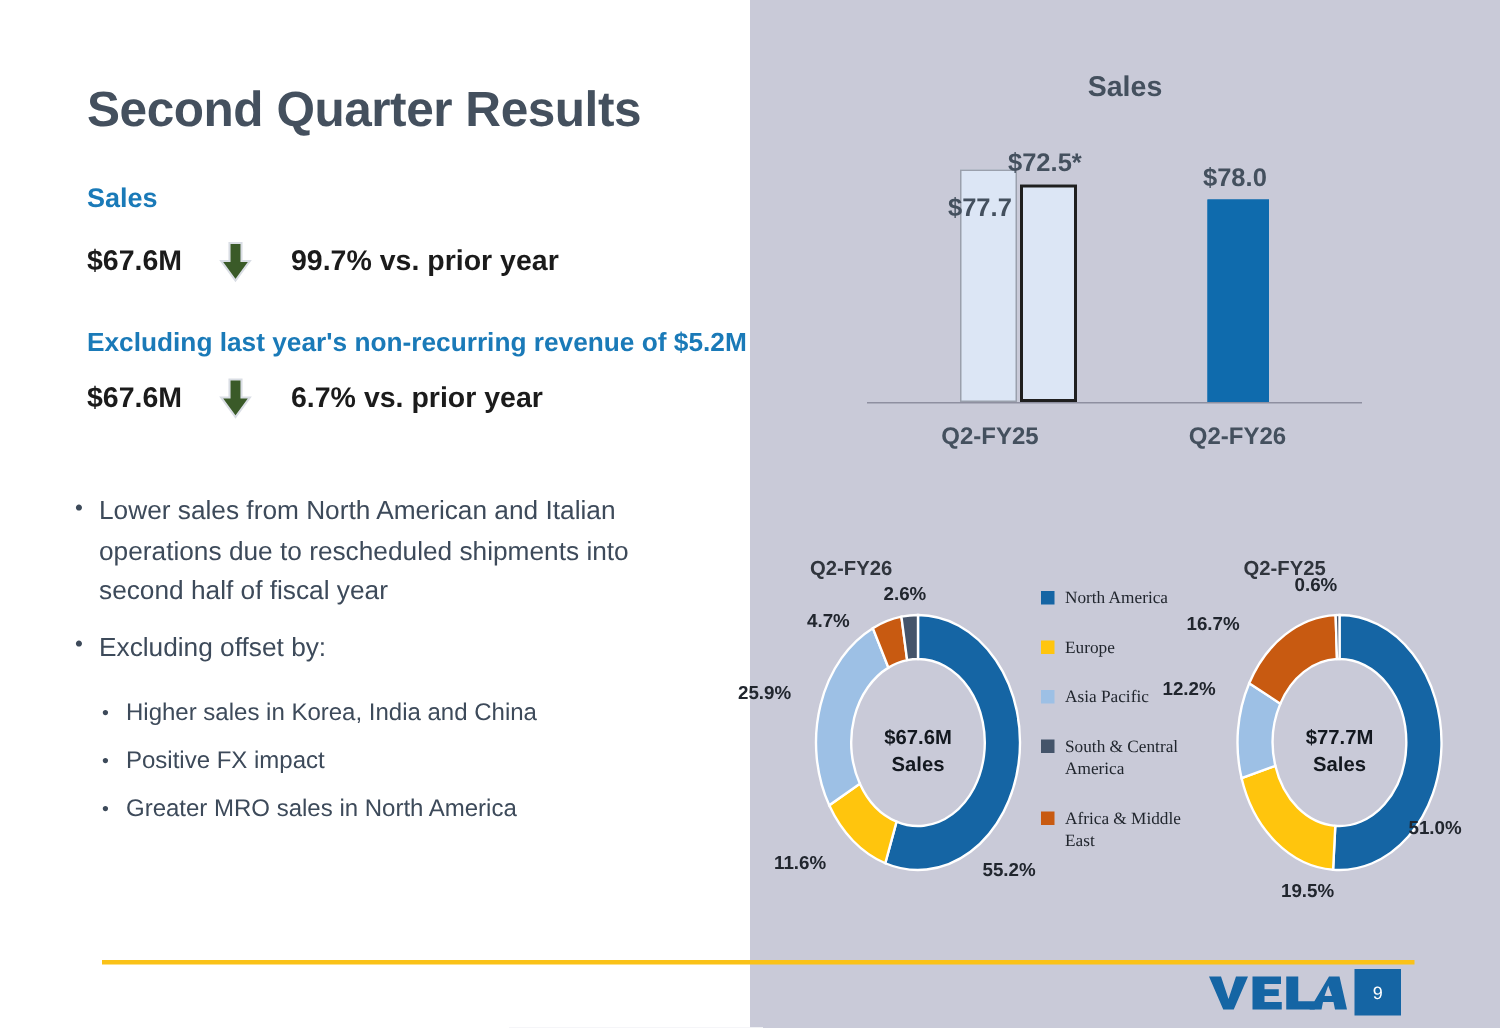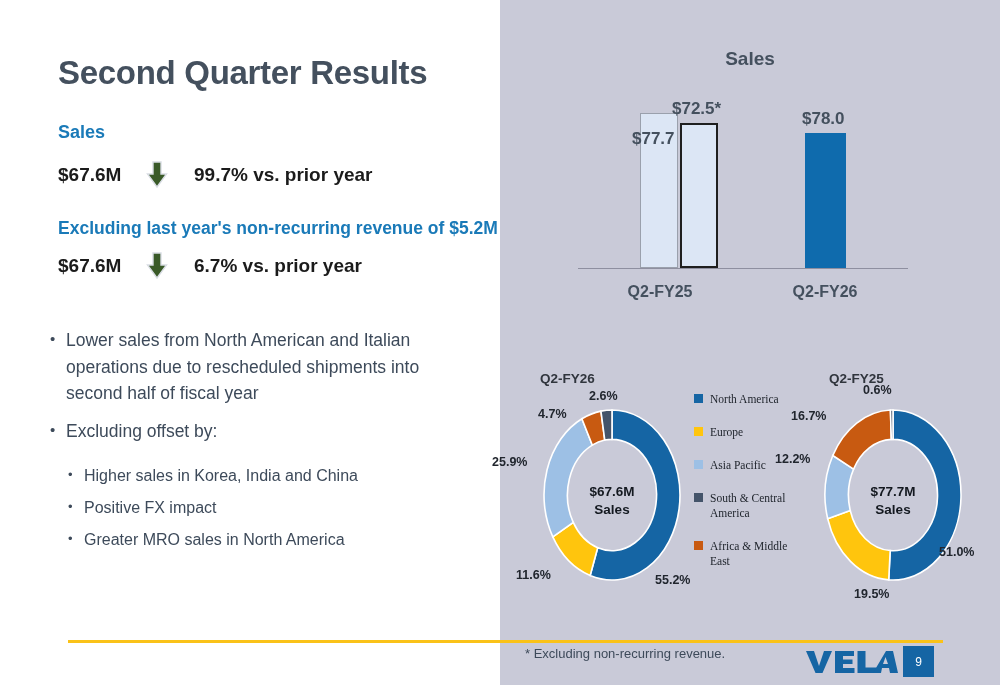--- a/index.html
+++ b/index.html
@@ -375,21 +375,20 @@
       <div>$77.7M</div>
       <div>Sales</div>
     </div>
     <div class="pct" style="left:158px;top:190px;">51.0%</div>
     <div class="pct" style="left:32px;top:232px;margin-left:41px;">19.5%</div>
     <div class="pct" style="left:-6px;top:97px;">12.2%</div>
     <div class="pct" style="left:10px;top:54px;text-align:right;">16.7%</div>
     <div class="pct" style="left:82px;top:28px;">0.6%</div>
   </div>
 
-  <div id="footnote">* Excluding non-recurring revenue.</div>
 
   <div id="velan-logo">
     <svg width="92" height="28" viewBox="0 0 184 52" aria-hidden="true">
       <g fill="#1565a4">
         <path d="M0 4 L16 4 L26 34 L36 4 L52 4 L33 48 L19 48 Z"></path>
         <path d="M58 4 L96 4 L96 14 L74 14 L74 21 L93 21 L93 30 L74 30 L74 38 L97 38 L97 48 L58 48 Z"></path>
         <path d="M103 4 L119 4 L119 37 L141 37 L141 48 L103 48 Z"></path>
         <path d="M160 4 L174 4 L184 48 L168 48 L166 38 L152 38 L150 48 L134 48 Z M159 16 L154 30 L164 30 Z"></path>
       </g>
     </svg>

